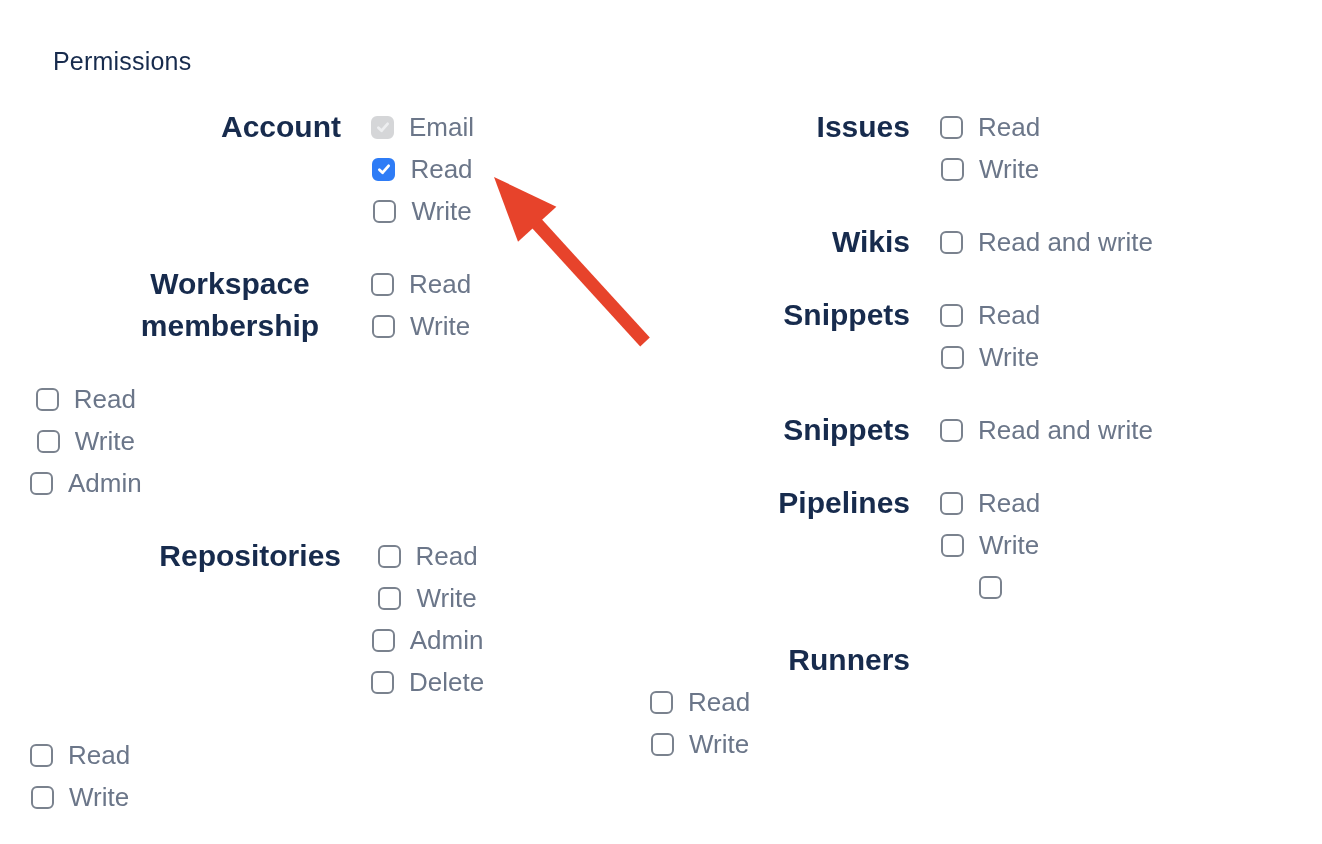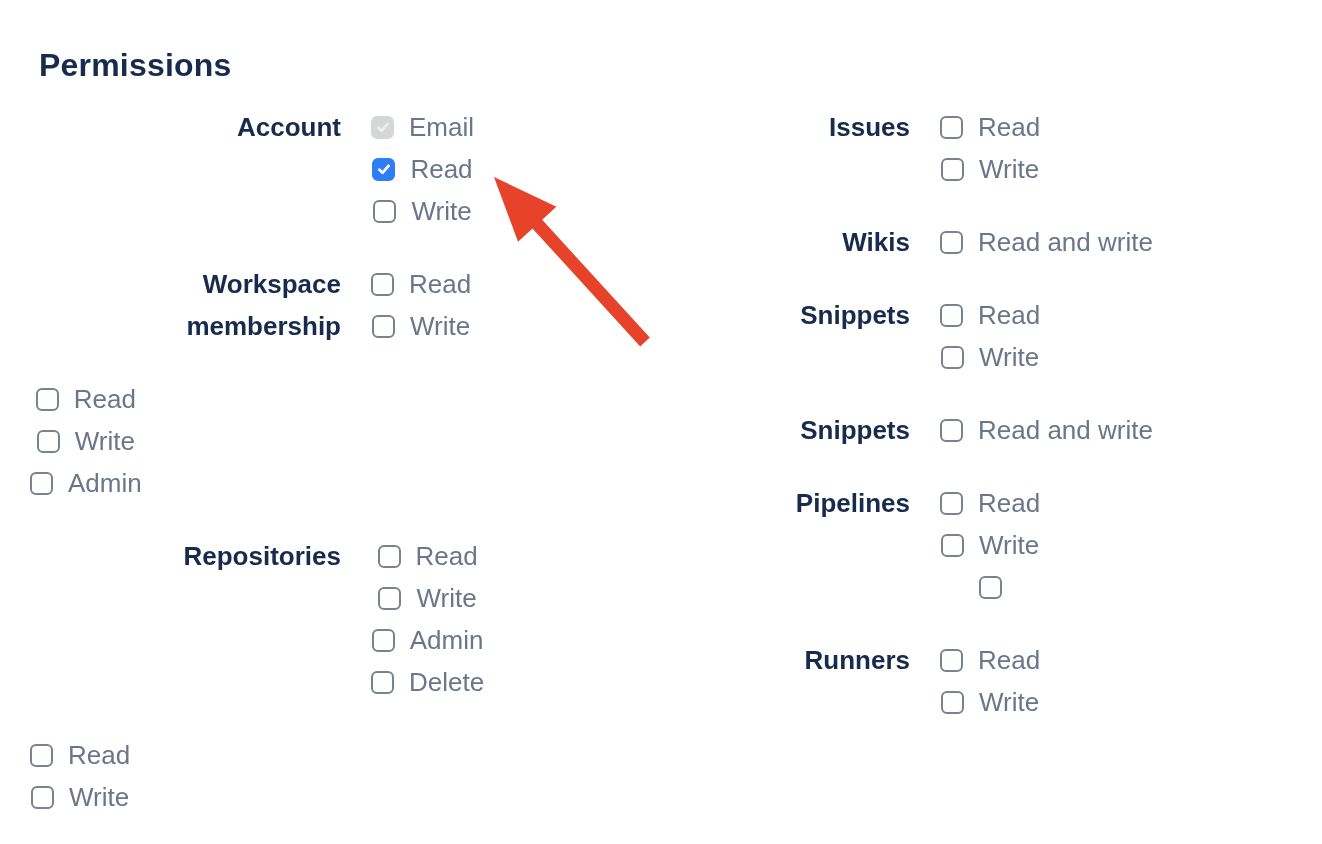--- a/index.html
+++ b/index.html
@@ -5,35 +5,35 @@
   * { margin:0; padding:0; box-sizing:border-box; }
   html,body { background:#ffffff; }
   body {
     width:1322px; height:844px; overflow:hidden;
     font-family:"Liberation Sans", sans-serif;
     -webkit-font-smoothing:antialiased;
   }
   .page { position:relative; width:1322px; height:844px; background:#ffffff; }
 
   .heading {
-    position:absolute; left:39px; top:47px;
-    font-size:32px; font-weight:bold; color:#172B4D; letter-spacing:0.2px;
+    position:absolute; left:53px; top:47px;
+    font-size:25px; font-weight:normal; color:#172B4D; letter-spacing:0.2px;
   }
 
   .col { position:absolute; top:106px; }
   .col-0 { left:0; }
   .col-1 { left:620px; }
 
   .group { display:flex; align-items:flex-start; margin-bottom:31px; }
-  .group:last-child { margin-bottom:0; }
+  .group:last-child { margin-bottom:0;flex-direction:column; }
 
   .glabel {
     display:flex; justify-content:flex-end;
-    font-size:26px; font-weight:bold; color:#172B4D;
-    line-height:42px; text-align:right;
+    font-size:30px; font-weight:bold; color:#172B4D;
+    line-height:42px; text-align:center;
   }
   .col-0 .glabel { width:341px; }
   .col-1 .glabel { width:290px; }
   .glabel span { display:inline-block; max-width:222px; }
 
   .opts { margin-left:30px; }
   .opt { display:flex; align-items:center; height:42px;justify-content:center; }
 
   .cb {
     width:23px; height:23px; flex:none;

